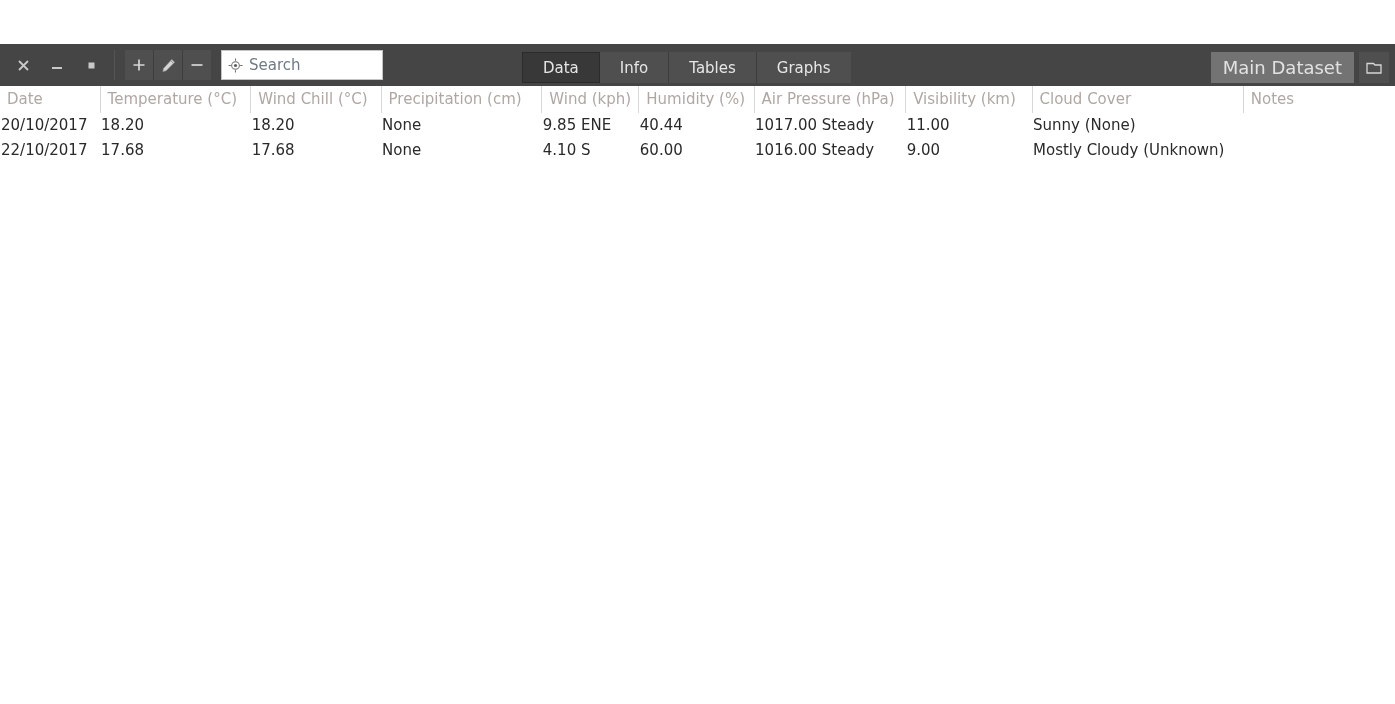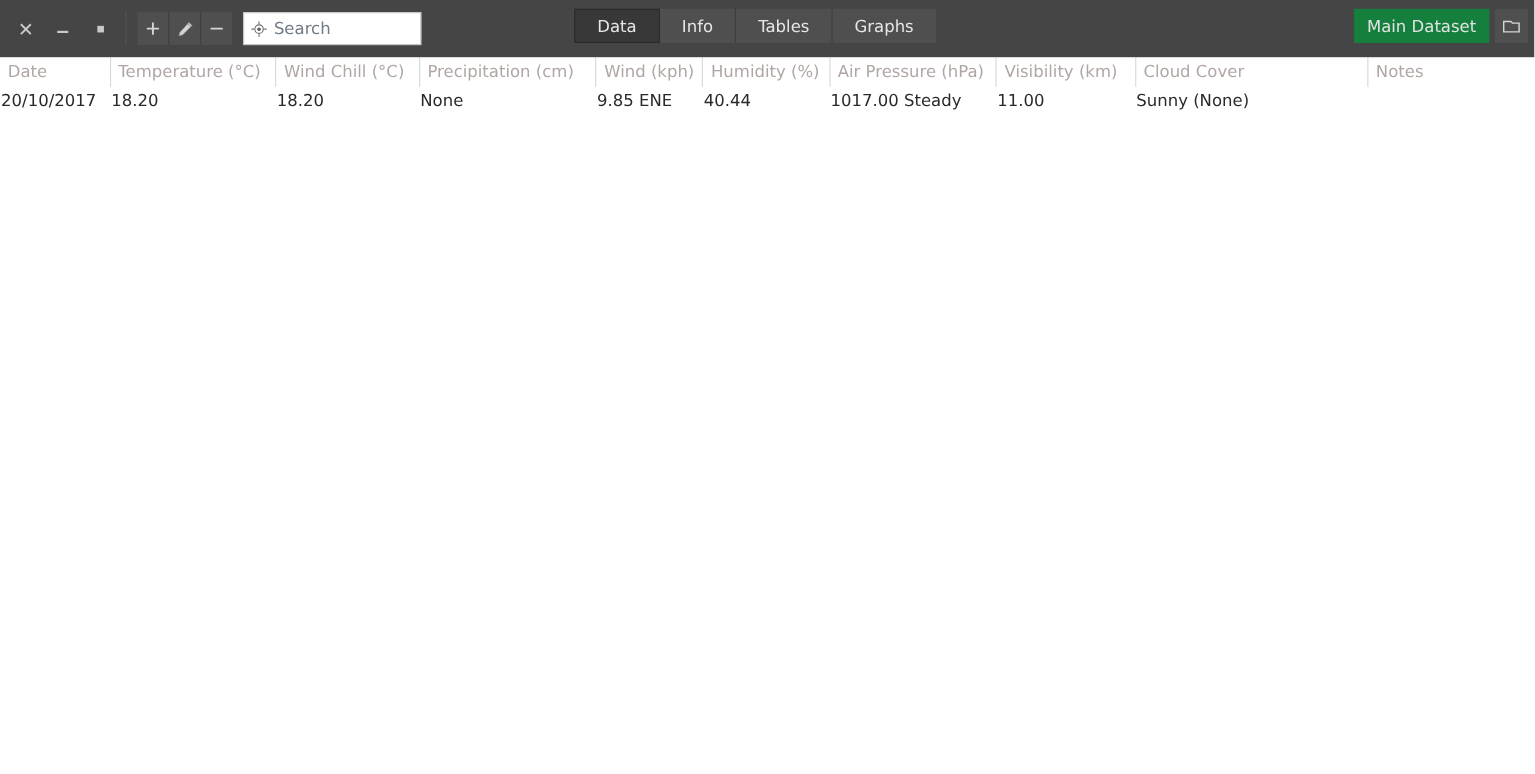--- a/index.html
+++ b/index.html
@@ -10,26 +10,27 @@
   body {
     width: 1395px;
     height: 704px;
     overflow: hidden;
     font-family: "DejaVu Sans", "Liberation Sans", sans-serif;
     -webkit-font-smoothing: antialiased;
   }
 
   
   .titlebar {
-    height: 52px;
+    height: 42px;
     background: #454545;
     display: flex;
     align-items: center;
     position: relative;
     box-sizing: border-box;
+    margin-top: 44px;
   }
 
   .win-controls {
     display: flex;
     align-items: center;
     padding-left: 6px;
   }
   .win-btn {
     width: 34px;
     height: 30px;
@@ -126,23 +127,23 @@
     position: absolute;
     right: 6px;
     top: 8px;
     display: flex;
     align-items: center;
     height: 31px;
   }
   .dataset-btn {
     height: 31px;
     padding: 0 12px;
-    background: #15803d;
+    background: #737373;
     color: #e2e2e2;
-    font-size: 15px;
+    font-size: 18px;
     display: flex;
     align-items: center;
     cursor: default;
     user-select: none;
     margin-right: 5px;
     box-sizing: border-box;
   }
   .icon-btn {
     width: 30px;
     height: 31px;
@@ -296,15 +297,27 @@
         <td>18.20</td>
         <td>18.20</td>
         <td>None</td>
         <td>9.85 ENE</td>
         <td>40.44</td>
         <td>1017.00 Steady</td>
         <td>11.00</td>
         <td>Sunny (None)</td>
         <td></td>
       </tr>
+      <tr>
+        <td>22/10/2017</td>
+        <td>17.68</td>
+        <td>17.68</td>
+        <td>None</td>
+        <td>4.10 S</td>
+        <td>60.00</td>
+        <td>1016.00 Steady</td>
+        <td>9.00</td>
+        <td>Mostly Cloudy (Unknown)</td>
+        <td></td>
+      </tr>
     </tbody>
   </table>
 </div>
 
 </body></html>

